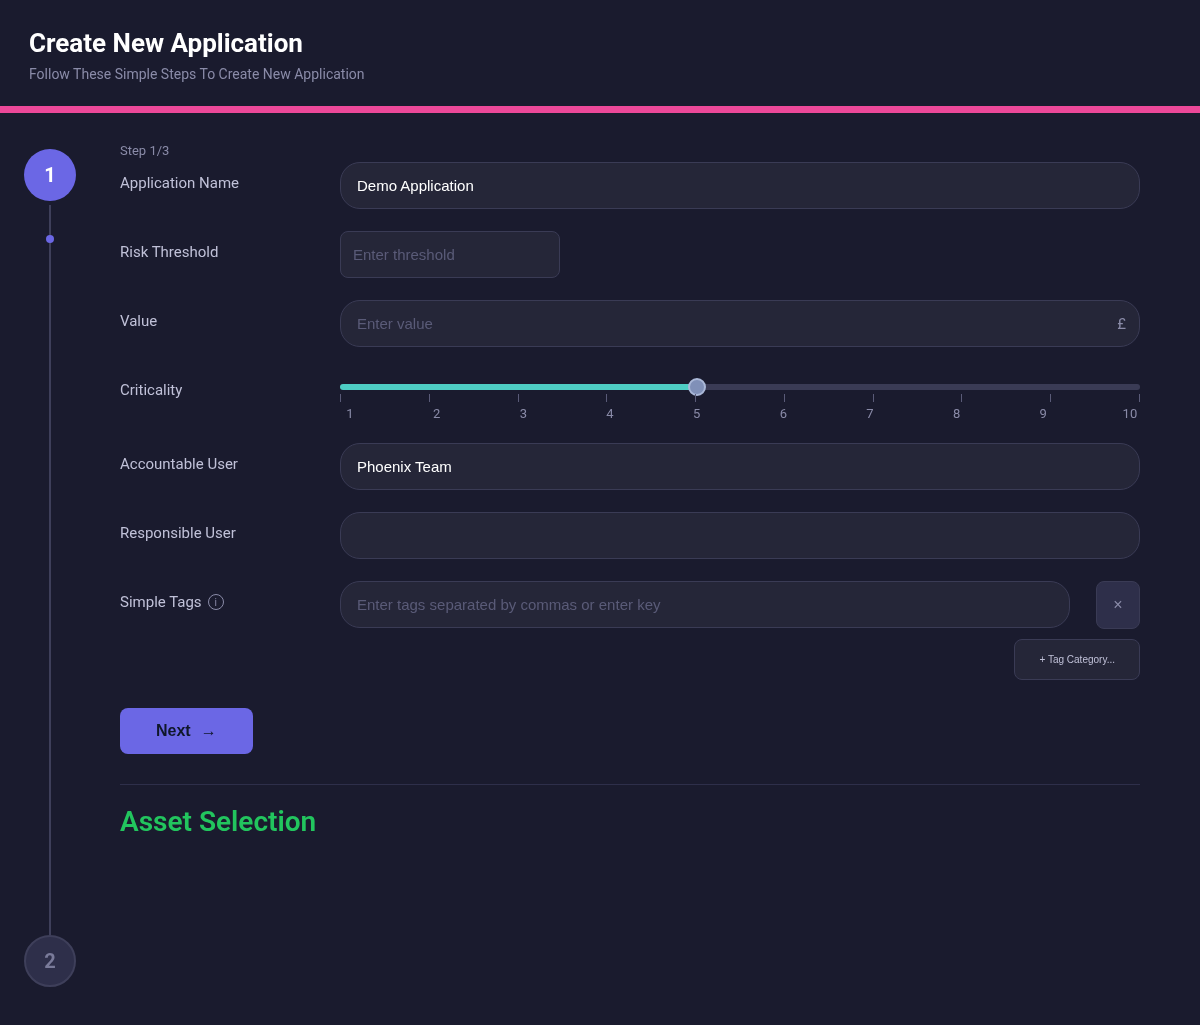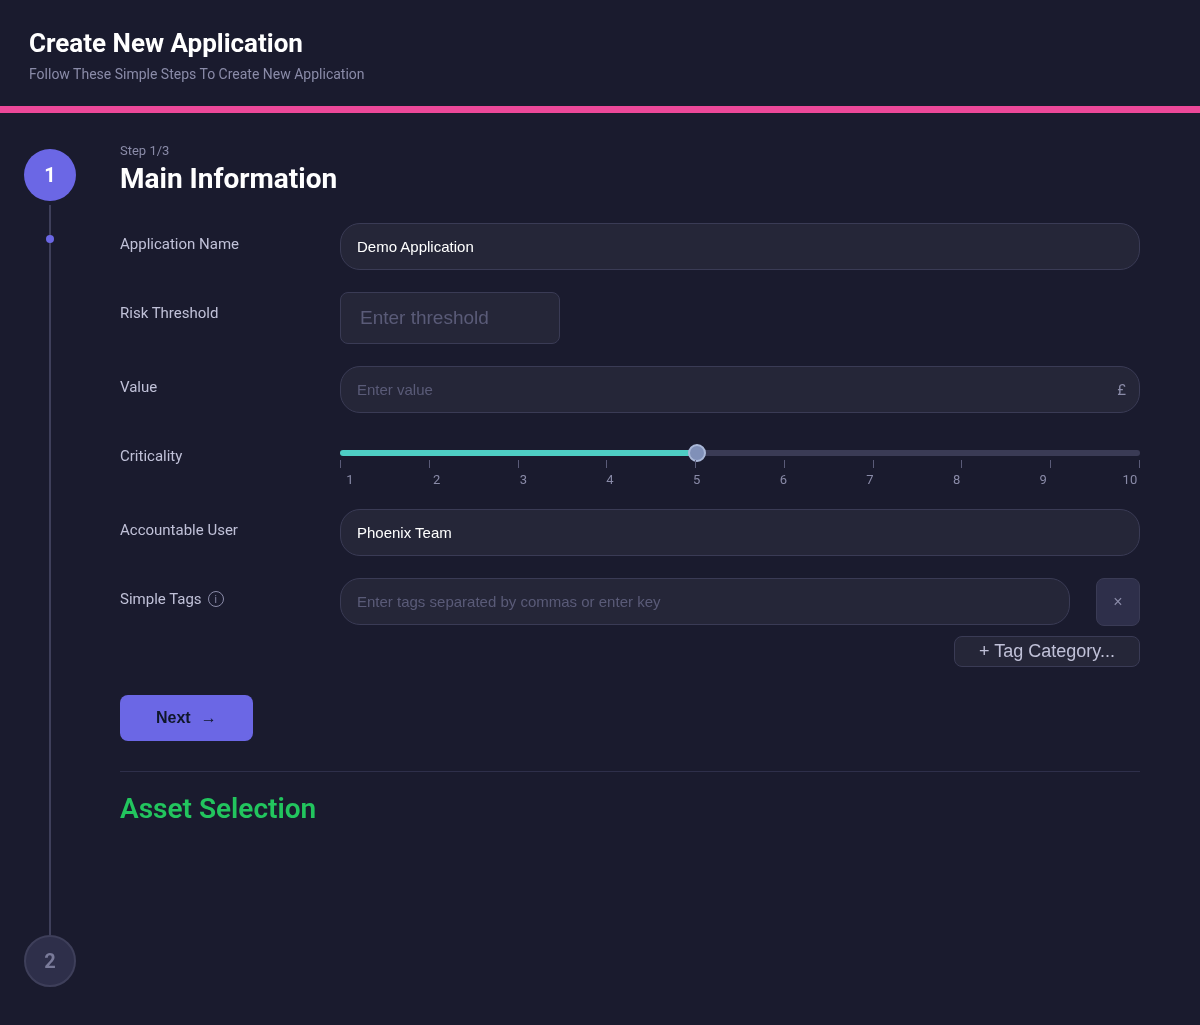--- a/index.html
+++ b/index.html
@@ -171,22 +171,22 @@
       font-size: 15px;
     }
 
     
     .threshold-input {
       width: 220px;
       background-color: #252638;
       border: 1px solid #3a3b55;
       border-radius: 8px;
       color: #ffffff;
-      font-size: 19px;
-      padding: 14px 19px;
+      font-size: 15px;
+      padding: 14px 12px;
       outline: none;
     }
 
     .threshold-input::placeholder {
       color: #5a5b78;
     }
 
     
     .slider-wrap {
       width: 100%;
@@ -279,22 +279,22 @@
       display: flex;
       justify-content: flex-end;
       margin-top: 10px;
     }
 
     .tag-category-btn {
       background-color: #252638;
       border: 1px solid #3a3b55;
       border-radius: 8px;
       color: #c0c1d8;
-      font-size: 18px;
-      padding: 4px 24px;
+      font-size: 10px;
+      padding: 14px 24px;
       cursor: pointer;
     }
 
     
     .next-btn-row {
       margin-top: 28px;
       margin-bottom: 30px;
     }
 
     .next-btn {
@@ -368,21 +368,20 @@
 
       <div class="stepper-item">
         <div class="stepper-circle inactive">2</div>
       </div>
     </div>
   </div>
 
   <div class="form-area">
 
     <div class="step-label">Step 1/3</div>
-    <div class="step-title">Main Information</div>
 
     <div class="form-row">
       <div class="form-label">Application Name</div>
       <div class="form-control-wrap">
         <input type="text" class="form-input" value="Demo Application" placeholder="Demo Application" style="">
       </div>
     </div>
 
     <div class="form-row">
       <div class="form-label">Risk Threshold</div>
@@ -434,20 +433,26 @@
       </div>
     </div>
 
     <div class="form-row">
       <div class="form-label">Accountable User</div>
       <div class="form-control-wrap">
         <input type="text" class="form-input" value="Phoenix Team" style="">
       </div>
     </div>
 
+    <div class="form-row">
+      <div class="form-label">Responsible User</div>
+      <div class="form-control-wrap">
+        <input type="text" class="form-input" style="">
+      </div>
+    </div>
 
     <div class="form-row">
       <div class="form-label">
         <span>Simple Tags</span>
         <span class="info-icon">i</span>
       </div>
       <div class="form-control-wrap">
         <div class="tags-row">
           <div class="tags-input-wrap">
             <input type="text" class="form-input" placeholder="Enter tags separated by commas or enter key" style="">

